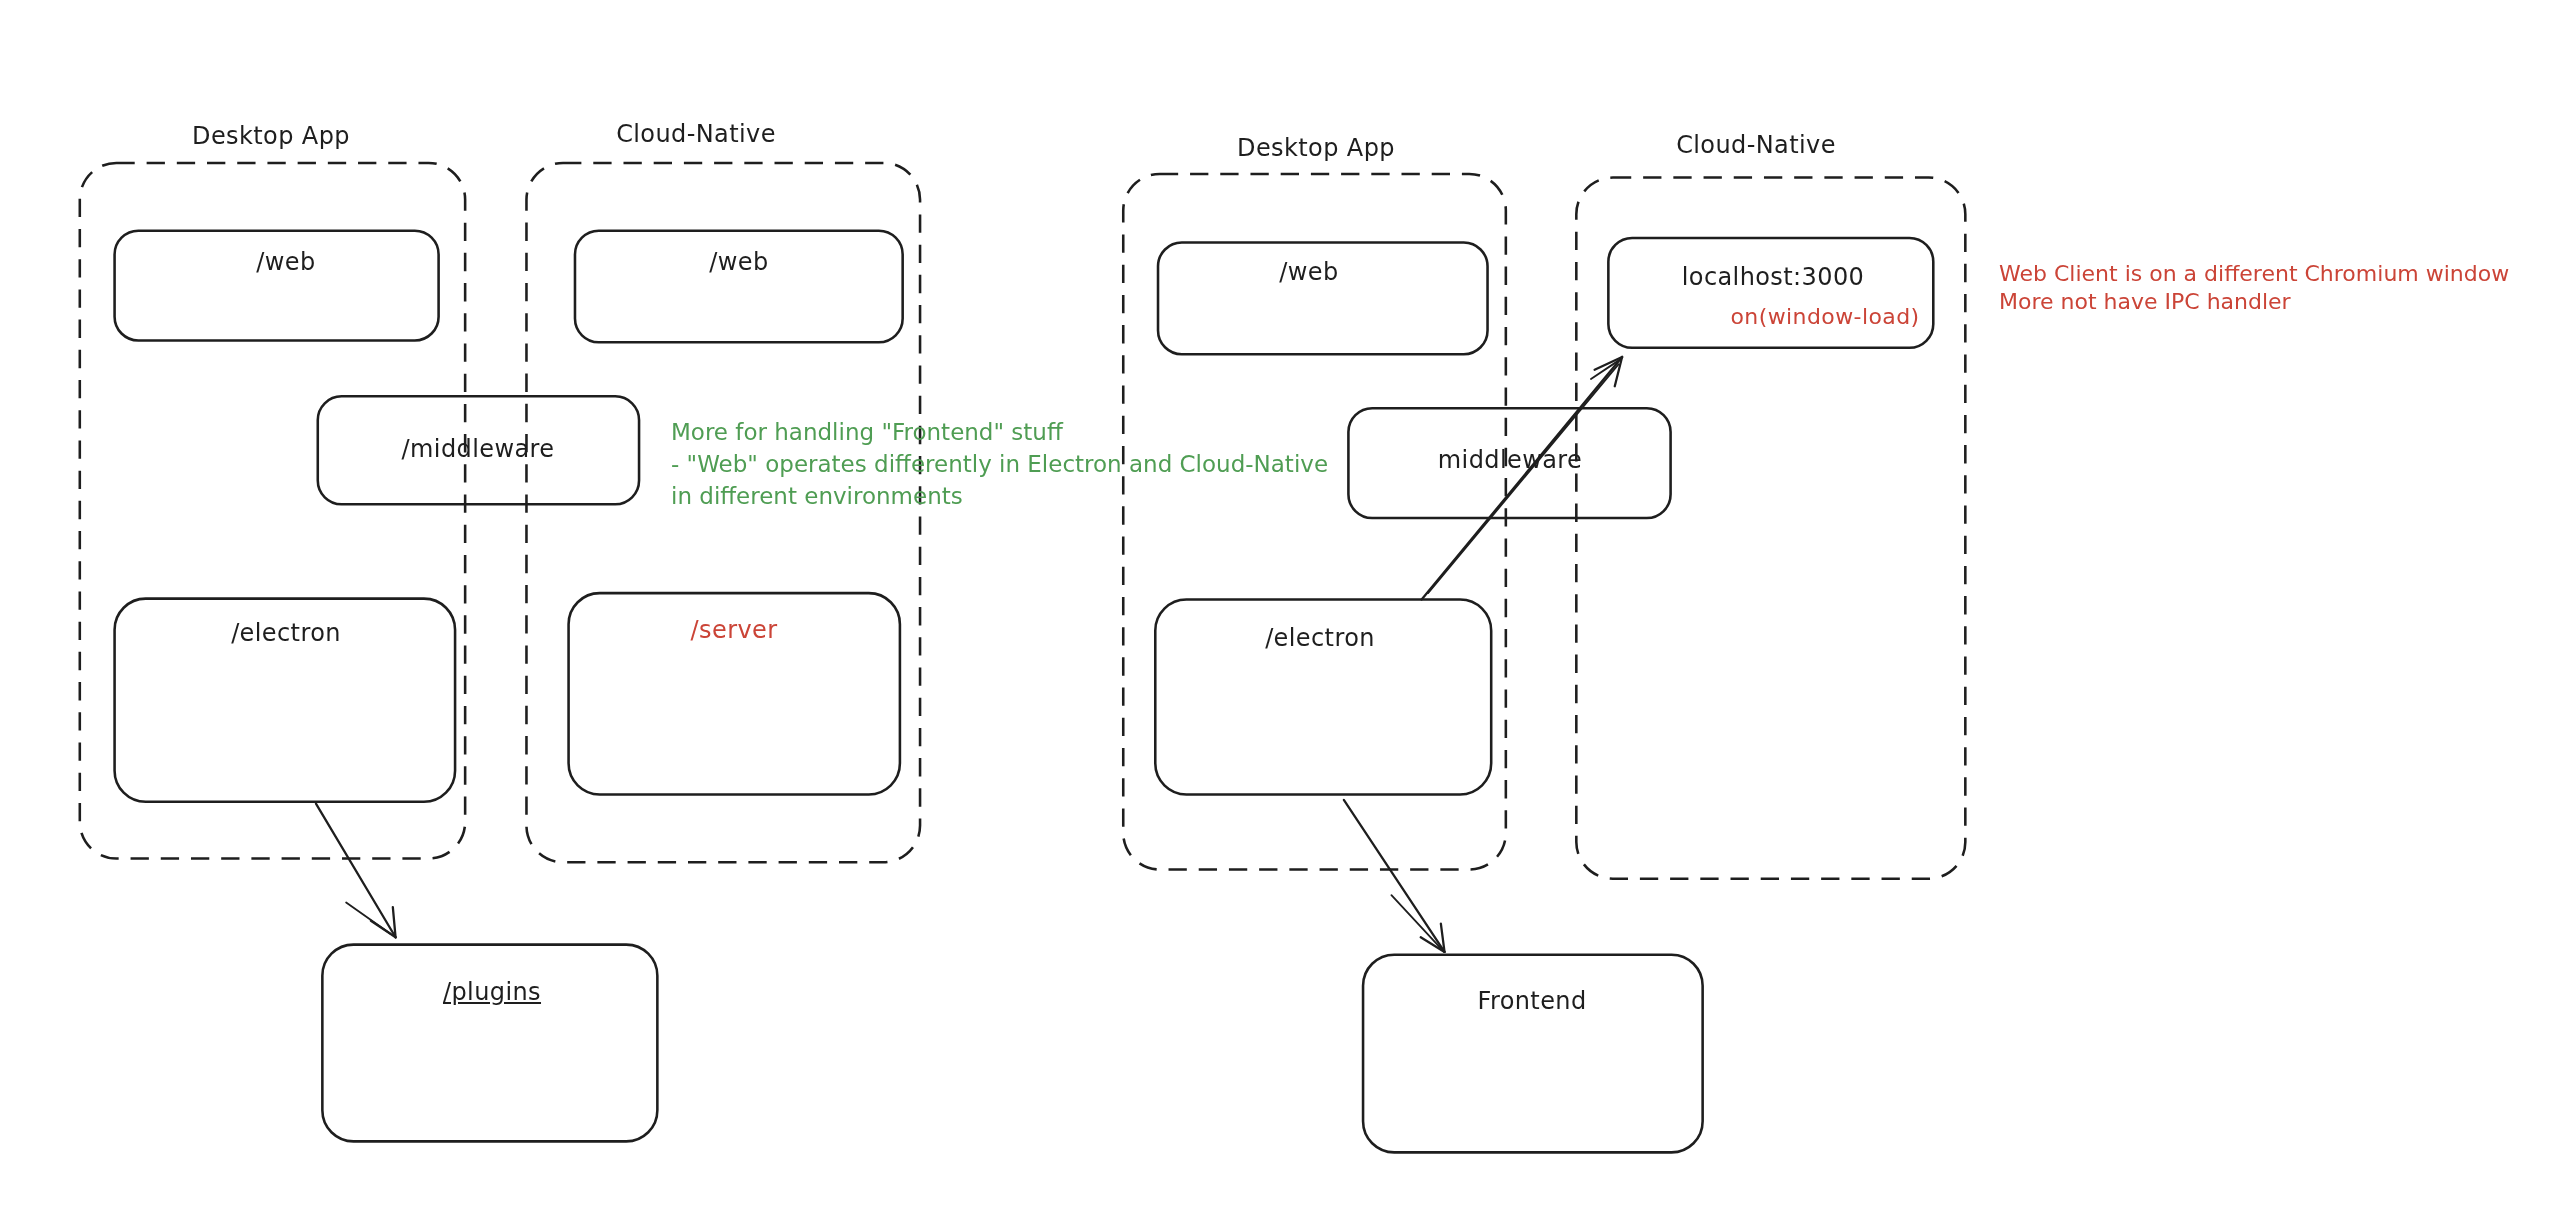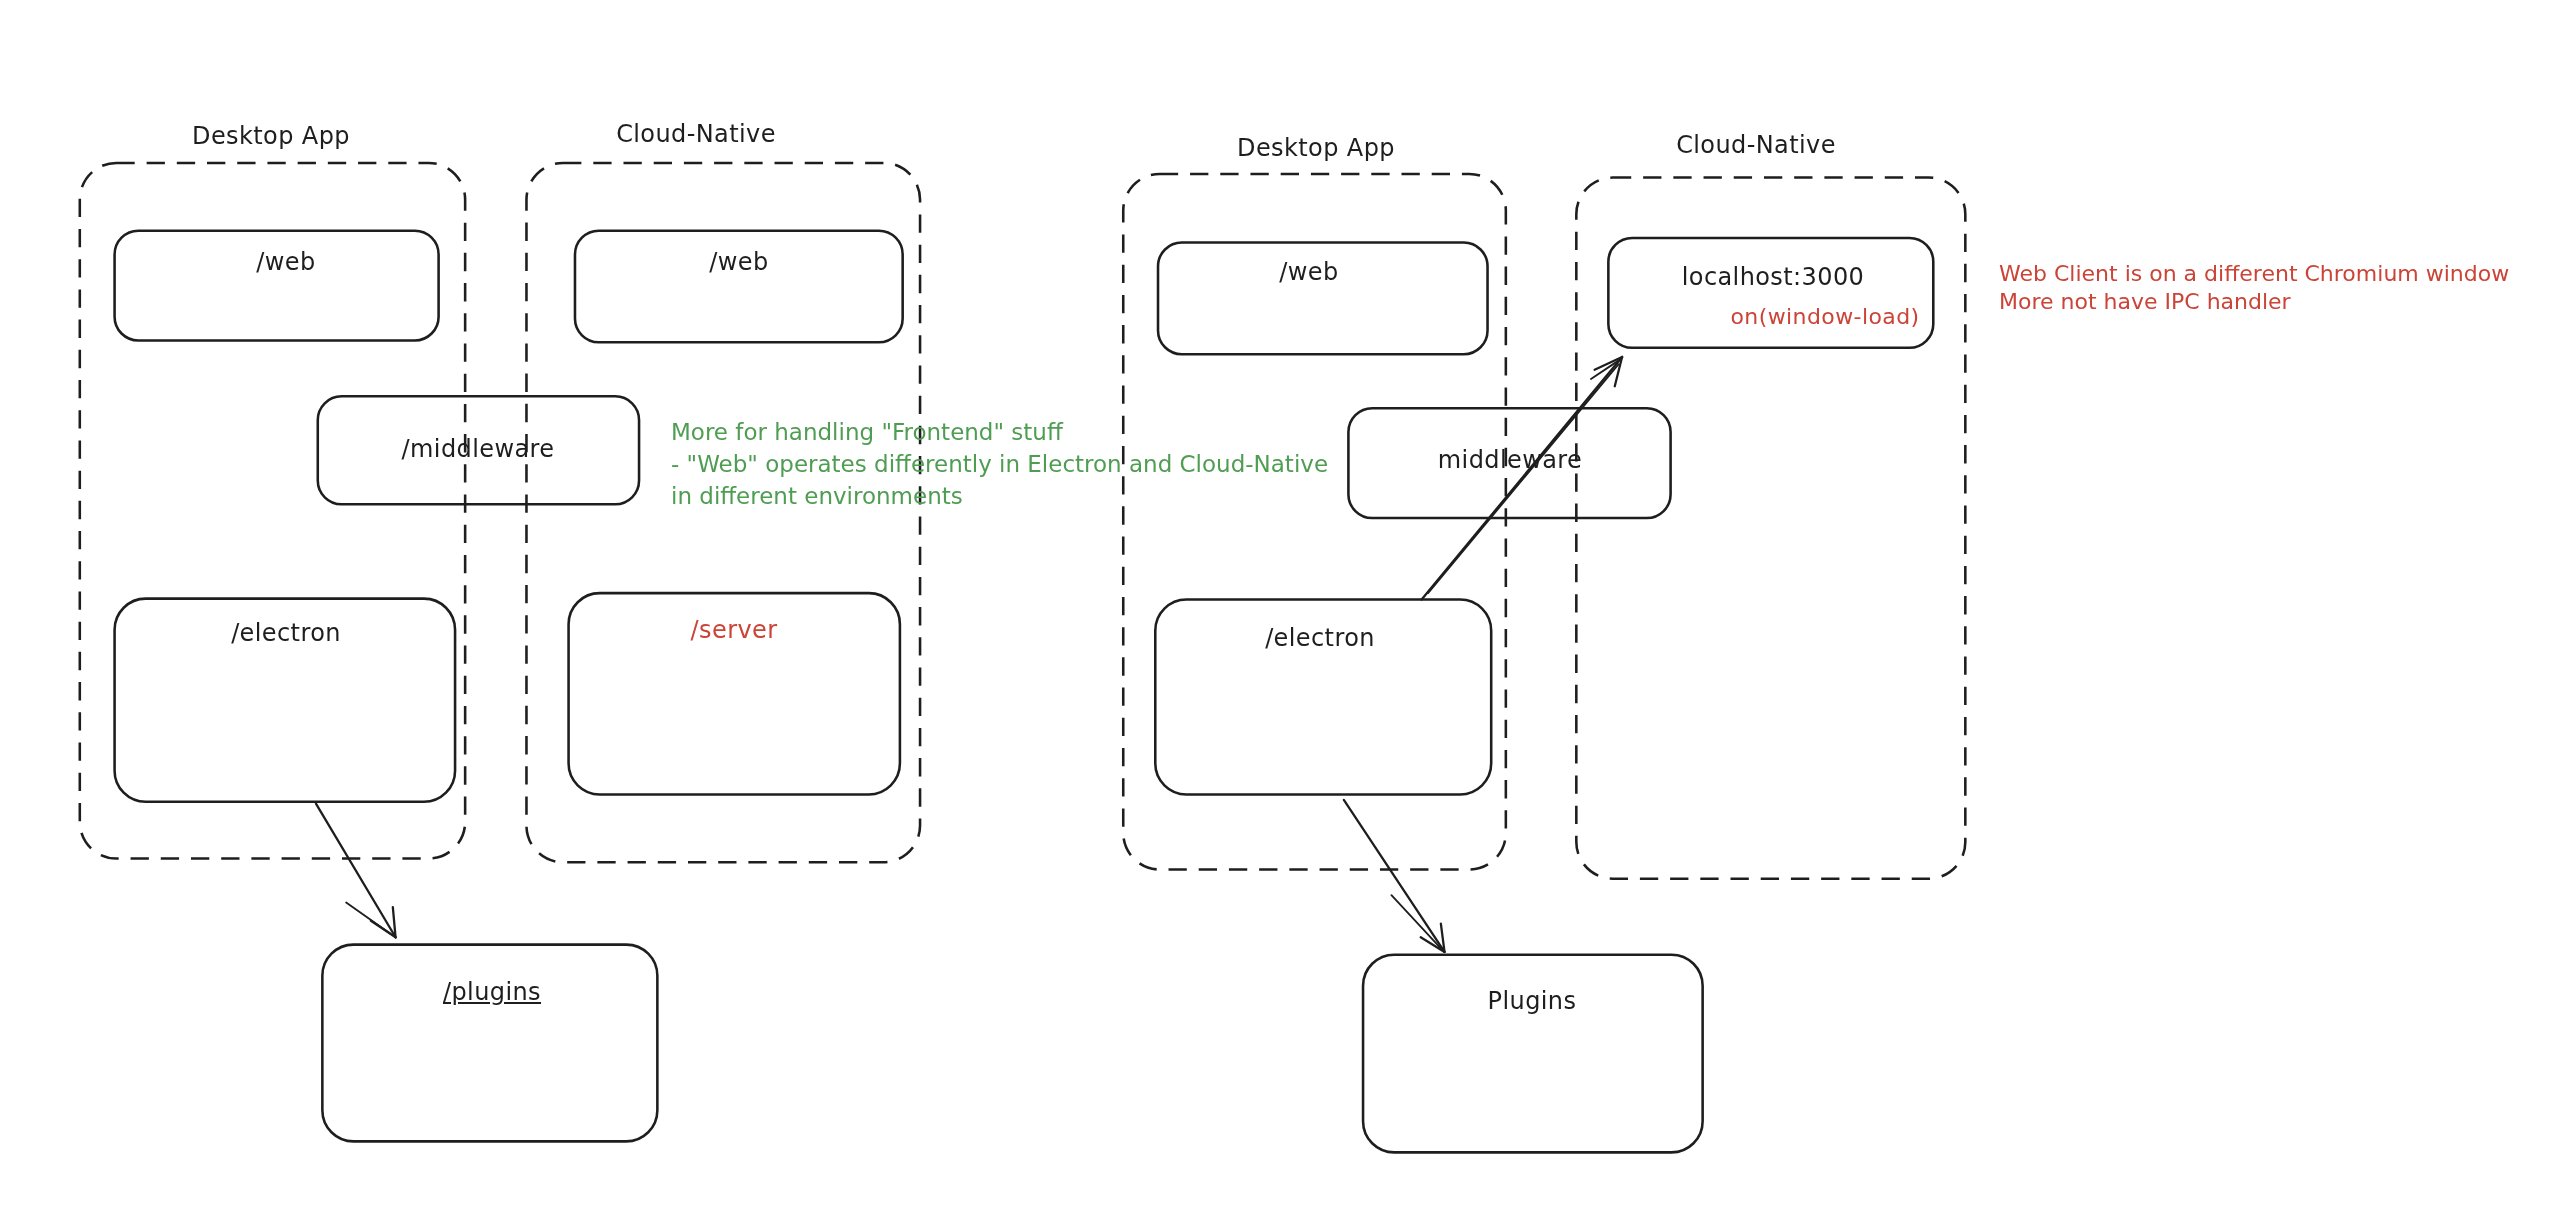--- a/index.html
+++ b/index.html
@@ -83,21 +83,21 @@
   <div class="lbl red" style="left:734px; top:630px;">/server</div>
   <div class="lbl" style="left:492px; top:992px;text-decoration:underline;">/plugins</div>
 
   <div class="lbl" style="left:1316px; top:148px;">Desktop App</div>
   <div class="lbl" style="left:1756px; top:145px;">Cloud-Native</div>
   <div class="lbl" style="left:1309px; top:272px;">/web</div>
   <div class="lbl" style="left:1765px; top:277px;margin-left:8px;">localhost:3000</div>
   <div class="lbl red small" style="left:1813px; top:316px;margin-left:12px;">on(window-load)</div>
   <div class="lbl" style="left:1510px; top:460px;">middleware</div>
   <div class="lbl" style="left:1320px; top:638px;">/electron</div>
-  <div class="lbl" style="left:1532px; top:1001px;">Plugins</div>
+  <div class="lbl" style="left:1532px; top:1001px;">Frontend</div>
 
   <div class="note green" style="left:671px; top:416px;">
     <div>More for handling "Frontend" stuff</div>
     <div>- "Web" operates differently in Electron and Cloud-Native</div>
     <div>in different environments</div>
   </div>
 
   <div class="note red" style="left:1999px; top:260px;">
     <div>Web Client is on a different Chromium window</div>
     <div>More not have IPC handler</div>

